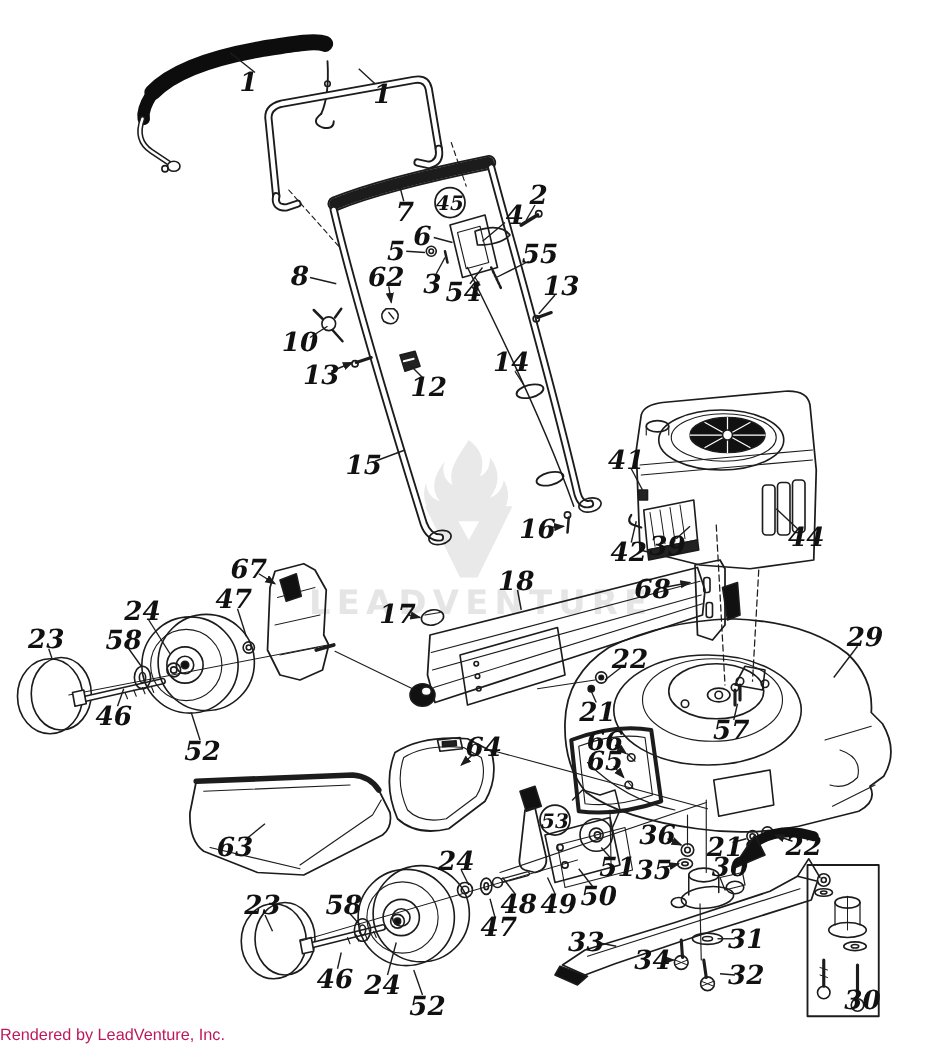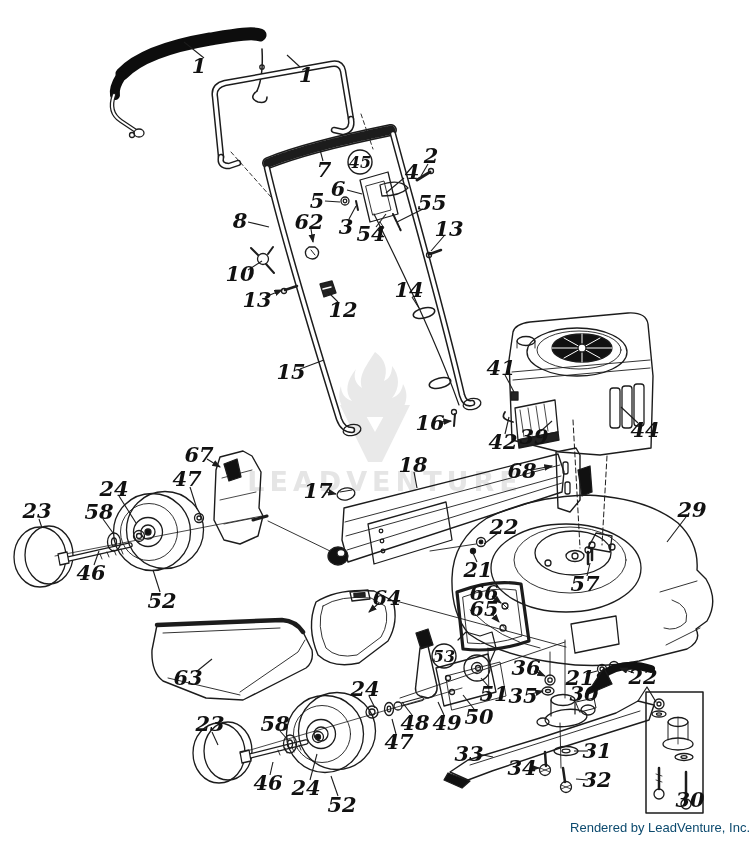--- a/index.html
+++ b/index.html
@@ -1,20 +1,20 @@
 <!DOCTYPE html>
 <html><head>
 <meta charset="utf-8">
 <style>
   html,body{margin:0;padding:0;background:#fff;}
   .page{position:relative;width:750px;height:845px;background:#fff;overflow:hidden;
         font-family:"Liberation Sans", sans-serif;}
   svg{position:absolute;left:0;top:0;}
-  .footer{position:absolute;left:0;top:820px;width:750px;text-align:right;
-          font-size:13px;color:#0c4a6e;font-family:"Liberation Sans", sans-serif;}
+  .footer{position:absolute;left:0;top:820px;width:750px;text-align:left;
+          font-size:13px;color:#be185d;font-family:"Liberation Sans", sans-serif;}
   .art{stroke:#1c1c1c;fill:none;stroke-width:1.3;stroke-linecap:round;stroke-linejoin:round;}
   .part-num{font-family:"DejaVu Serif", serif;font-style:italic;font-weight:600;
             fill:#111;}
 </style>
 </head>
 <body>
 
 <div class="page">
 <svg width="750" height="845" viewBox="0 0 750 845">
   <defs>

